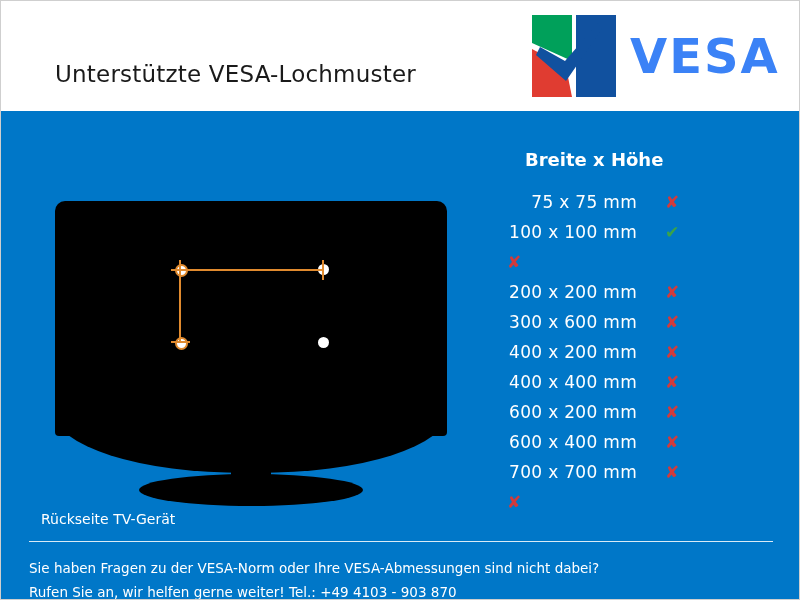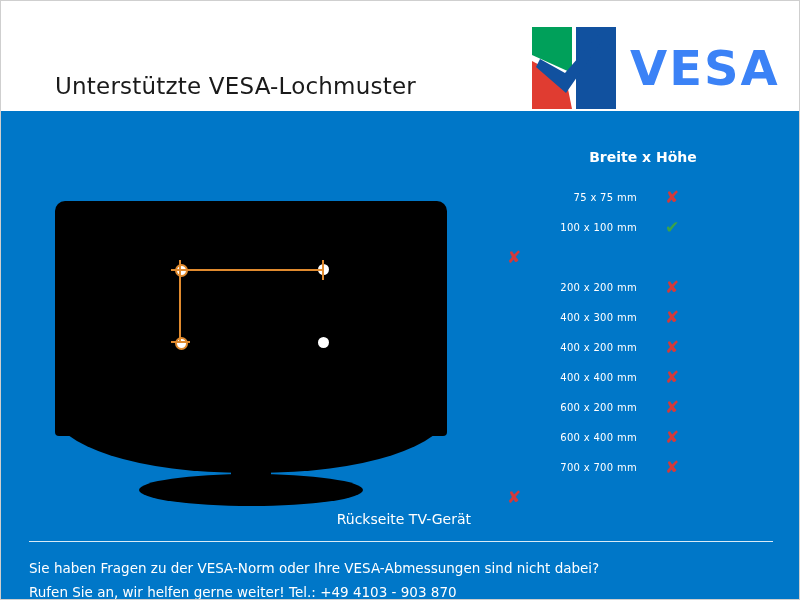--- a/index.html
+++ b/index.html
@@ -23,21 +23,20 @@
     overflow: hidden;
   }
 
   
   #header {
     position: absolute;
     left: 0; top: 0;
     width: 800px;
     height: 80px;
     background: #ffffff;
-    margin-top: 12px;
   }
   #header-title {
     position: absolute;
     left: 54px;
     top: 60px;
     font-size: 23px;
     color: #1a1a1a;
     letter-spacing: 0.2px;
     white-space: nowrap;
   }
@@ -118,21 +117,21 @@
     width: 224px;
     height: 32px;
     background: #000000;
     border-radius: 50% / 50%;
   }
   #tv-caption {
     position: absolute;
     left: 0;
     top: 325px;
     width: 430px;
-    text-align: right;
+    text-align: left;
     color: #ffffff;
     font-size: 14px;
   }
 
   
   .hole {
     position: absolute;
     width: 11px;
     height: 11px;
     border-radius: 50%;
@@ -161,36 +160,35 @@
   }
 
   
   #pattern-table {
     position: absolute;
     left: 500px;
     top: 38px;
     width: 260px;
   }
   #table-header {
-    font-size: 14px;
+    font-size: 18px;
     font-weight: bold;
     color: #ffffff;
     margin-left: 24px;
     margin-bottom: 17px;
-    text-align: center;
   }
   .row {
     display: flex;
     align-items: center;
     height: 30px;
   }
   .row-label {
     width: 158px;
     text-align: right;
-    font-size: 10px;
+    font-size: 17px;
     color: #ffffff;
     padding-right: 22px;
     box-sizing: border-box;
     letter-spacing: 0.3px;
   }
   .row-mark {
     width: 26px;
     text-align: center;
     font-size: 17px;
     font-weight: bold;
@@ -277,21 +275,21 @@
         <div class="row-mark mark-yes">✔</div>
       </div>
       <div class="row">
         <div class="row-mark mark-no">✘</div>
       </div>
       <div class="row">
         <div class="row-label">200 x 200 mm</div>
         <div class="row-mark mark-no">✘</div>
       </div>
       <div class="row">
-        <div class="row-label">400 x 300 mm</div>
+        <div class="row-label">300 x 600 mm</div>
         <div class="row-mark mark-no">✘</div>
       </div>
       <div class="row">
         <div class="row-label">400 x 200 mm</div>
         <div class="row-mark mark-no">✘</div>
       </div>
       <div class="row">
         <div class="row-label">400 x 400 mm</div>
         <div class="row-mark mark-no">✘</div>
       </div>

